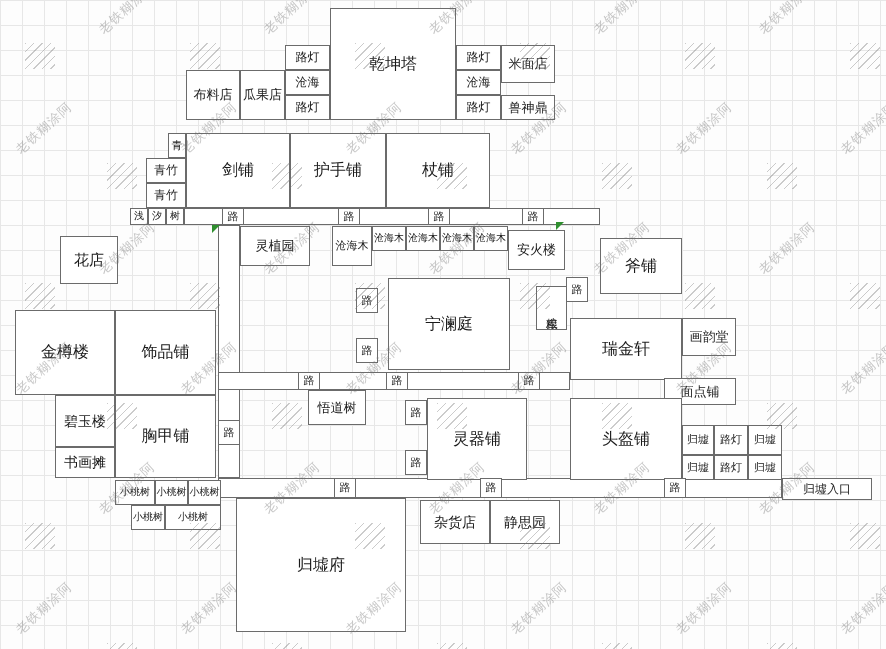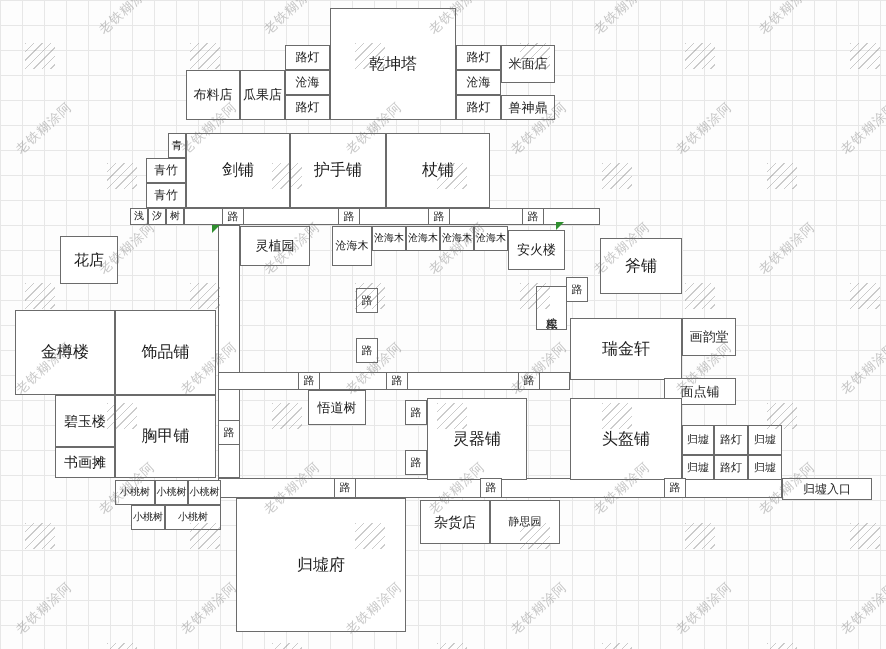--- a/index.html
+++ b/index.html
@@ -75,20 +75,21 @@
       <div class="box" style="left: 240px; top: 226px; width: 70px; height: 40px; font-size: 13px;">灵植园</div>
       <div class="box" style="left: 332px; top: 226px; width: 40px; height: 40px; font-size: 11px;">沧海木</div>
       <div class="box" style="left: 372px; top: 226px; width: 34px; height: 25px; font-size: 10px;">沧海木</div>
       <div class="box" style="left: 406px; top: 226px; width: 34px; height: 25px; font-size: 10px;">沧海木</div>
       <div class="box" style="left: 440px; top: 226px; width: 34px; height: 25px; font-size: 10px;">沧海木</div>
       <div class="box" style="left: 474px; top: 226px; width: 34px; height: 25px; font-size: 10px;">沧海木</div>
       <div class="box" style="left: 508px; top: 230px; width: 57px; height: 40px; font-size: 13px;">安火楼</div>
       <div class="box" style="left: 600px; top: 238px; width: 82px; height: 56px; font-size: 16px;">斧铺</div>
       <div class="box" style="left: 356px; top: 288px; width: 22px; height: 25px; font-size: 11px;">路</div>
       <div class="box" style="left: 356px; top: 338px; width: 22px; height: 25px; font-size: 11px;">路</div>
+      <div class="box" style="left: 388px; top: 278px; width: 122px; height: 92px; font-size: 16px;">宁澜庭</div>
       <div class="box vert" style="left: 536px; top: 286px; width: 31px; height: 44px; font-size: 12px;">粮库</div>
       <div class="box" style="left: 566px; top: 277px; width: 22px; height: 25px; font-size: 11px;">路</div>
       <div class="box" style="left: 15px; top: 310px; width: 100px; height: 85px; font-size: 16px;">金樽楼</div>
       <div class="box" style="left: 115px; top: 310px; width: 101px; height: 85px; font-size: 16px;">饰品铺</div>
       <div class="box" style="left: 570px; top: 318px; width: 112px; height: 62px; font-size: 16px;">瑞金轩</div>
       <div class="box" style="left: 682px; top: 318px; width: 54px; height: 38px; font-size: 13px;">画韵堂</div>
       <div class="box" style="left: 298px; top: 372px; width: 22px; height: 18px; font-size: 11px;">路</div>
       <div class="box" style="left: 386px; top: 372px; width: 22px; height: 18px; font-size: 11px;">路</div>
       <div class="box" style="left: 518px; top: 372px; width: 22px; height: 18px; font-size: 11px;">路</div>
       <div class="box" style="left: 664px; top: 378px; width: 72px; height: 27px; font-size: 13px;">面点铺</div>
@@ -110,21 +111,21 @@
       <div class="box" style="left: 334px; top: 478px; width: 22px; height: 20px; font-size: 11px;">路</div>
       <div class="box" style="left: 480px; top: 478px; width: 22px; height: 20px; font-size: 11px;">路</div>
       <div class="box" style="left: 664px; top: 478px; width: 22px; height: 20px; font-size: 11px;">路</div>
       <div class="box" style="left: 782px; top: 478px; width: 90px; height: 22px; font-size: 12px;">归墟入口</div>
       <div class="box" style="left: 115px; top: 480px; width: 40px; height: 25px; font-size: 10px;">小桃树</div>
       <div class="box" style="left: 155px; top: 480px; width: 33px; height: 25px; font-size: 10px;">小桃树</div>
       <div class="box" style="left: 188px; top: 480px; width: 33px; height: 25px; font-size: 10px;">小桃树</div>
       <div class="box" style="left: 131px; top: 505px; width: 34px; height: 25px; font-size: 10px;">小桃树</div>
       <div class="box" style="left: 165px; top: 505px; width: 56px; height: 25px; font-size: 10px;">小桃树</div>
       <div class="box" style="left: 420px; top: 500px; width: 70px; height: 44px; font-size: 14px;">杂货店</div>
-      <div class="box" style="left: 490px; top: 500px; width: 70px; height: 44px; font-size: 11px;">静思园</div>
+      <div class="box" style="left: 490px; top: 500px; width: 70px; height: 44px; font-size: 14px;">静思园</div>
       <div class="box" style="left: 236px; top: 498px; width: 170px; height: 134px; font-size: 16px;">归墟府</div>
       <div class="marker" style="left: 212px; top: 225px; border-top-color: rgb(47, 143, 47);"></div>
       <div class="marker" style="left: 556px; top: 222px; border-top-color: rgb(47, 143, 47);"></div>
     </div>
   <div id="wm-layer">
       <div class="wm-hatch" style="left: 25px; top: 43px;"></div>
       <div class="wm" style="left: 95px; top: 25px;">老铁糊涂阿</div>
       <div class="wm-hatch" style="left: 190px; top: 43px;"></div>
       <div class="wm" style="left: 260px; top: 25px;">老铁糊涂阿</div>
       <div class="wm-hatch" style="left: 355px; top: 43px;"></div>

